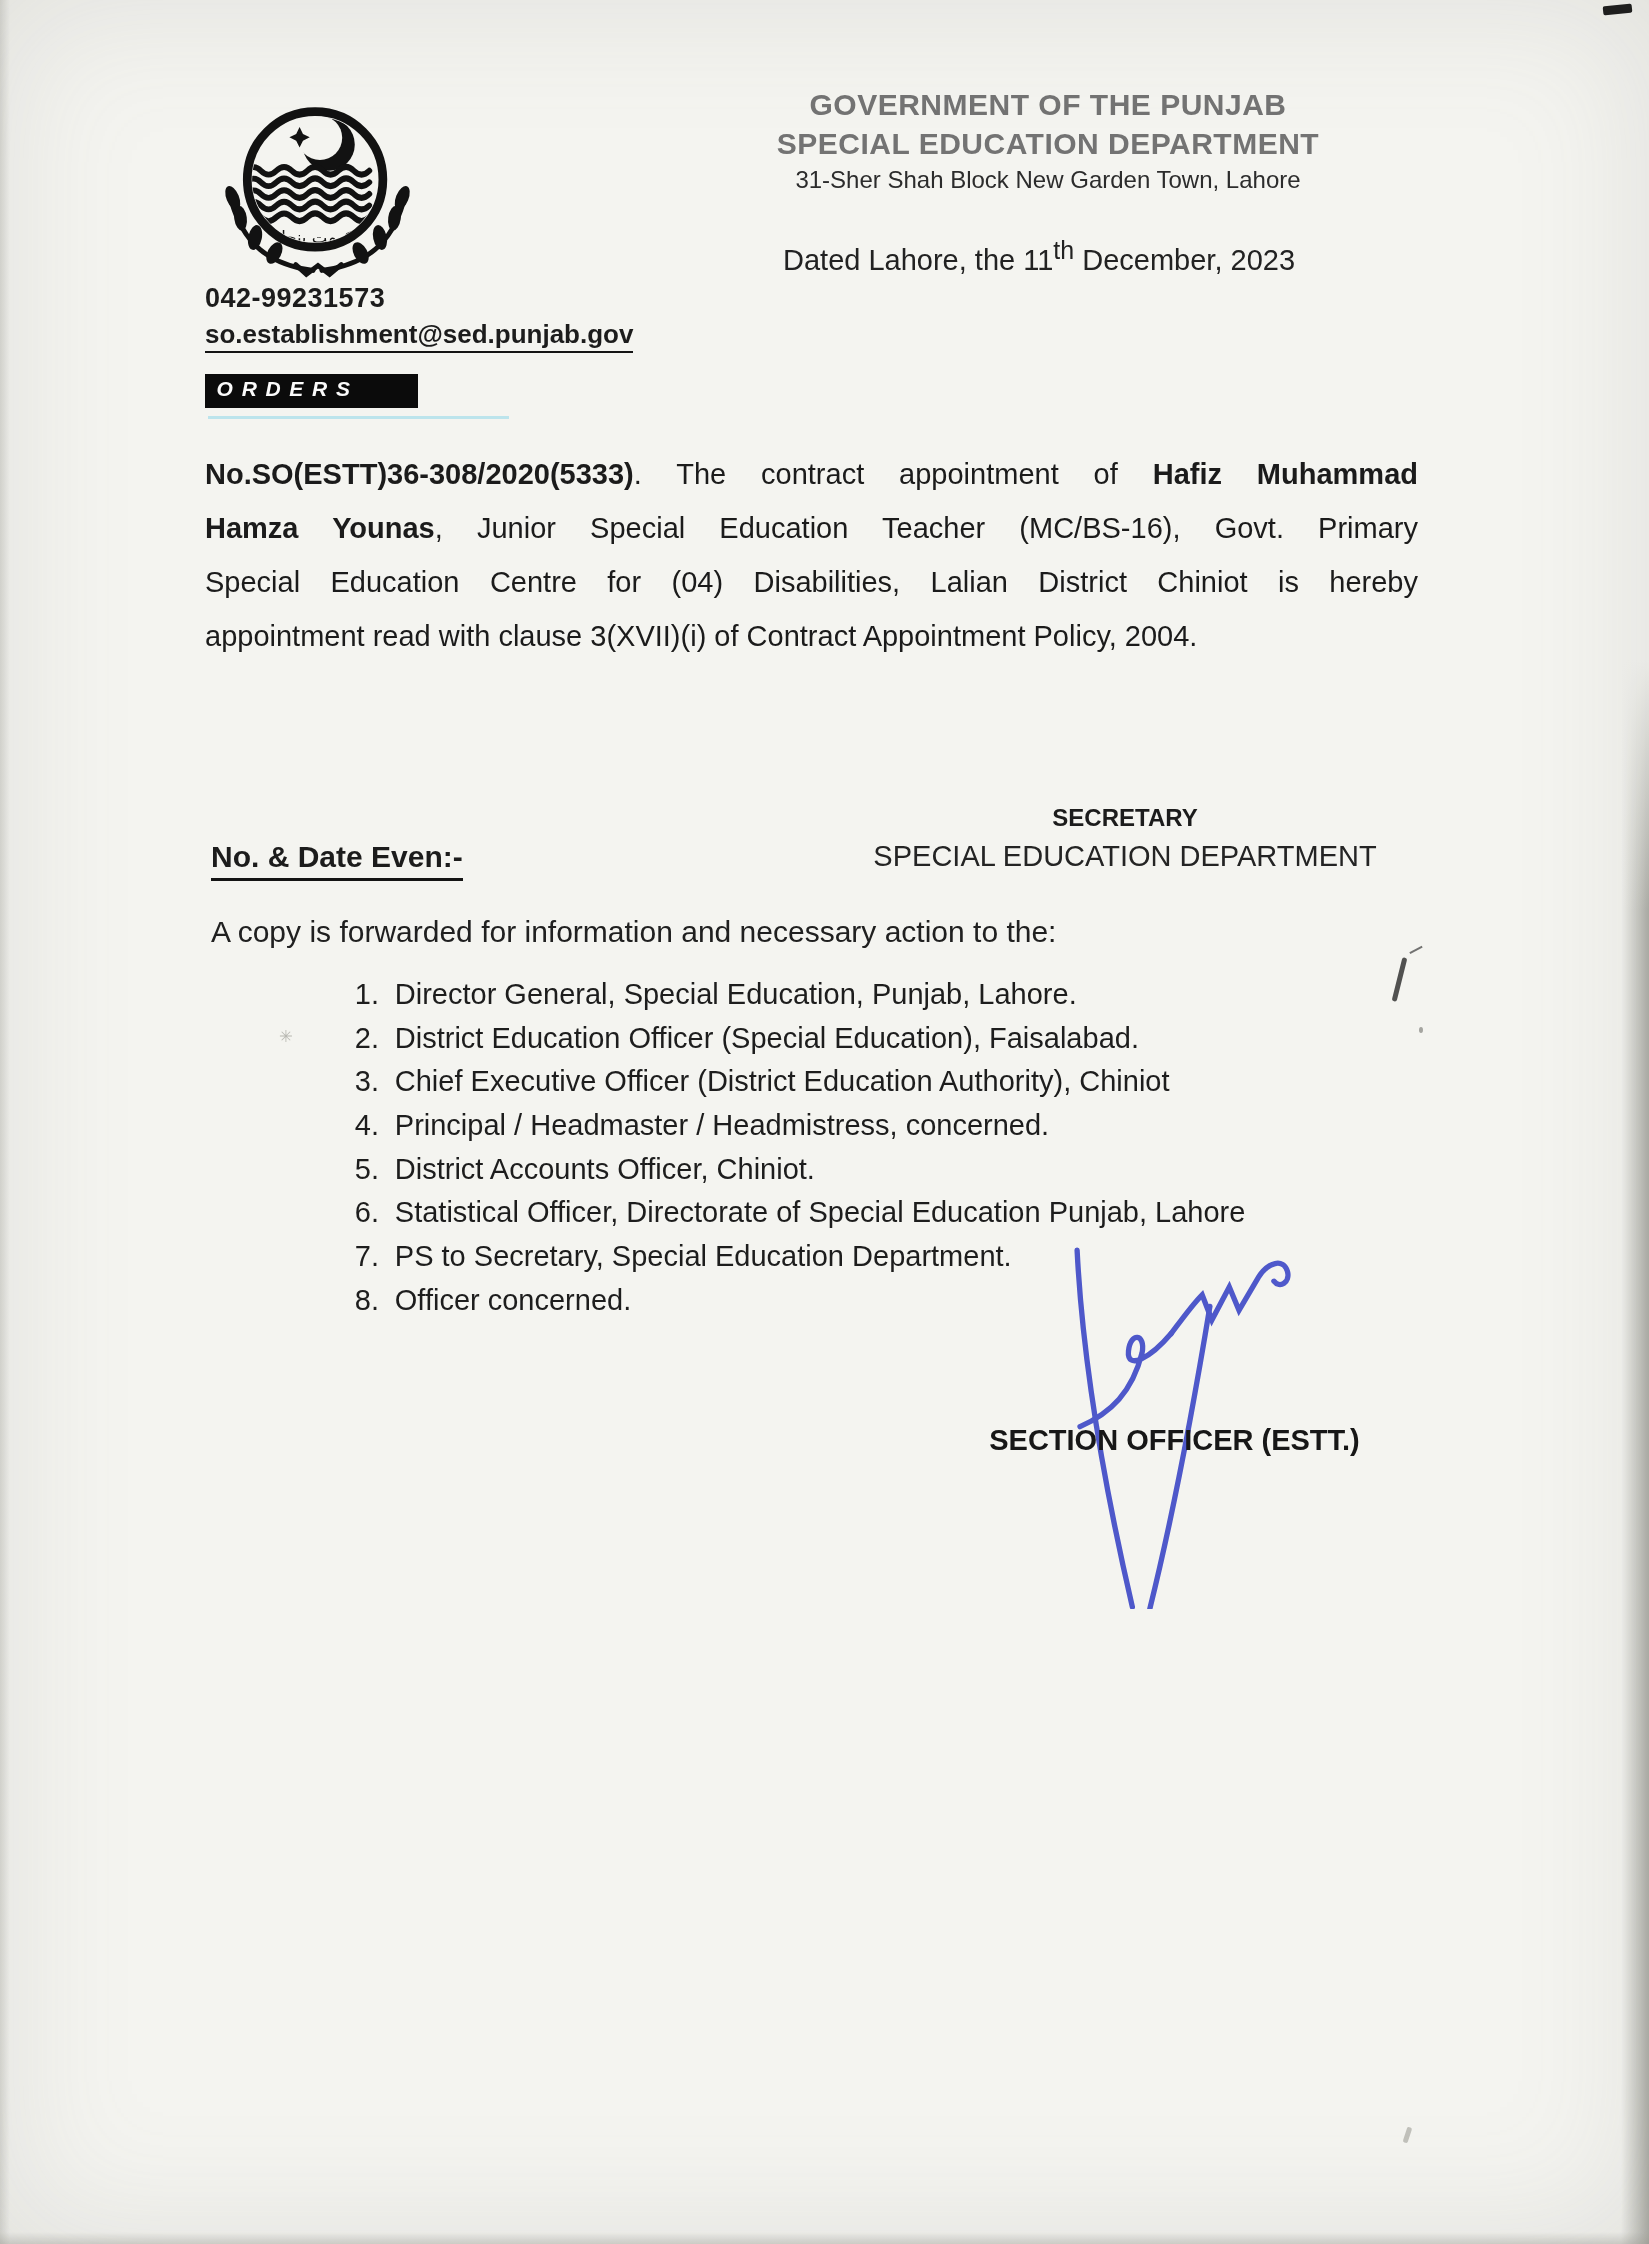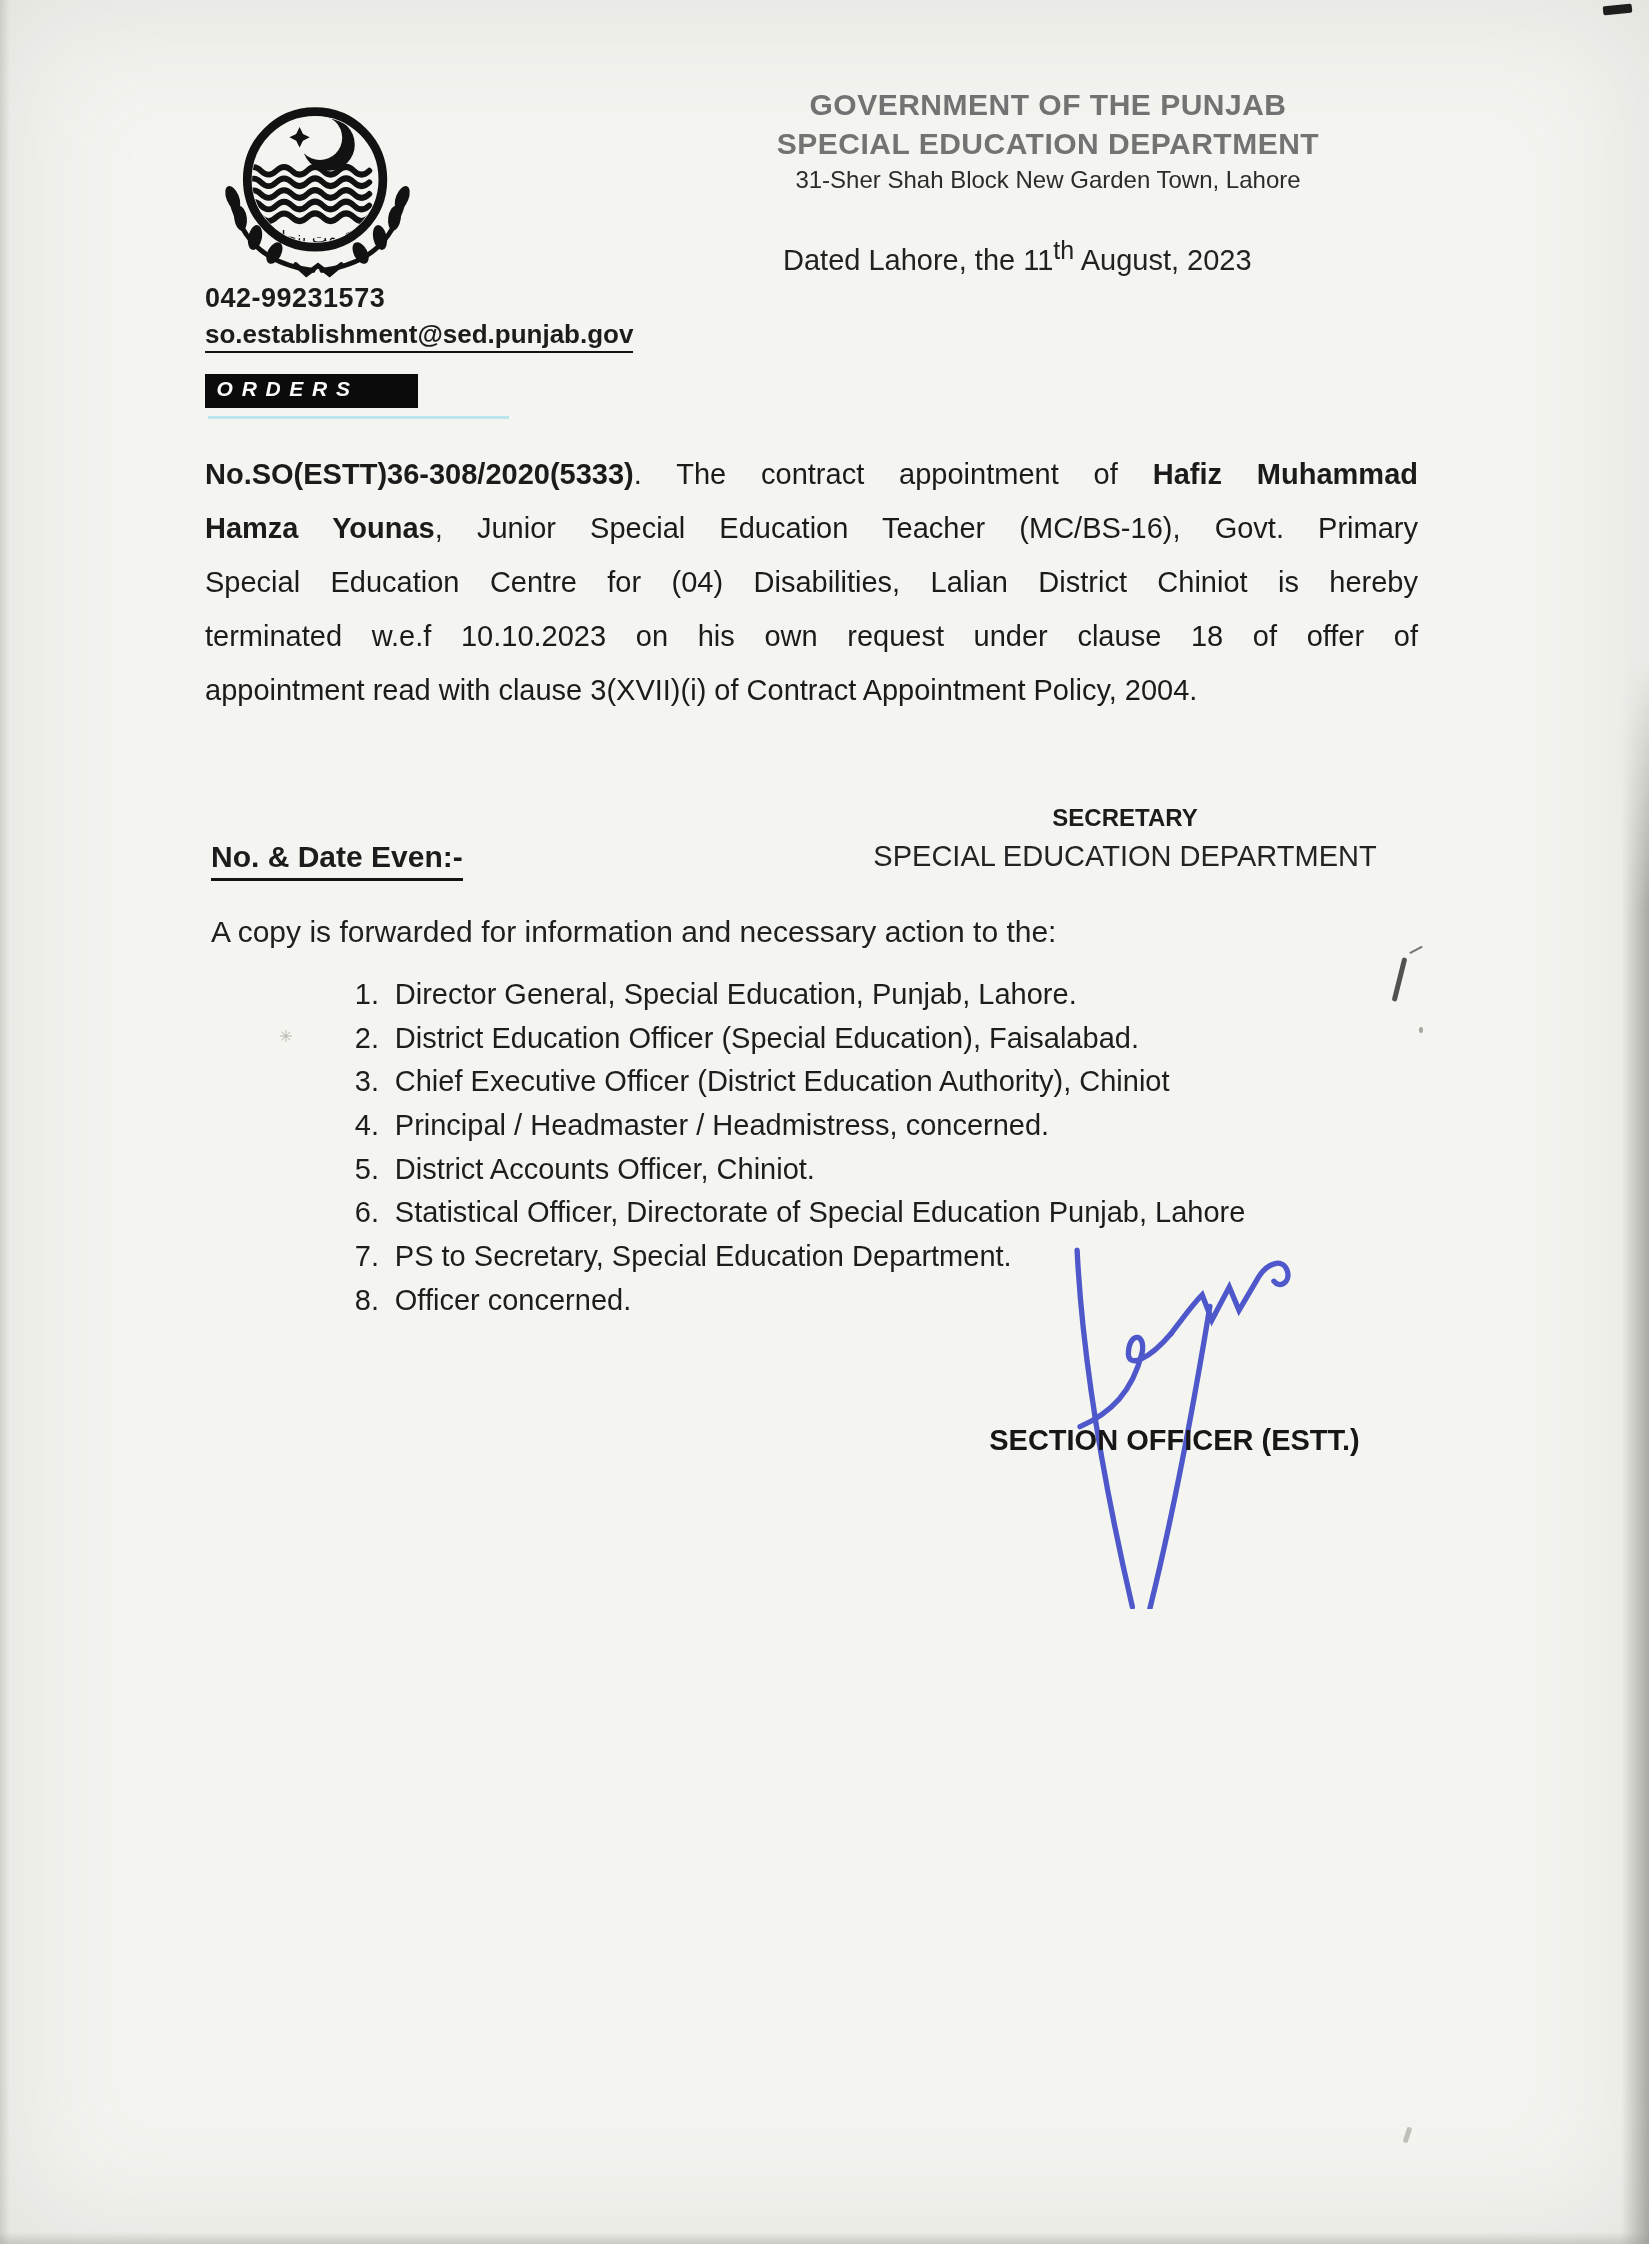--- a/index.html
+++ b/index.html
@@ -123,35 +123,34 @@
       <ellipse cx="147" cy="158" rx="7" ry="12" transform="rotate(-28 147 158)"></ellipse>
     </g>
   </svg>
 
   <div class="hdr">
     <div class="h1">GOVERNMENT OF THE PUNJAB</div>
     <div class="h1">SPECIAL EDUCATION DEPARTMENT</div>
     <div class="h3">31-Sher Shah Block New Garden Town, Lahore</div>
   </div>
 
-  <div class="dateline"><span>Dated Lahore, the 11</span><sup>th</sup><span> August, 2023</span></div>
+  <div class="dateline"><span>Dated Lahore, the 11</span><sup>th</sup><span> December, 2023</span></div>
 
   <div class="contact">
     <div class="phone">042-99231573</div>
     <div class="email">so.establishment@sed.punjab.gov</div>
   </div>
 
   <div class="orders-badge">ORDERS</div>
   <div class="cyan-line art"></div>
 
   <div class="para">
     <div class="jl"><b>No.SO(ESTT)36-308/2020(5333)</b><span>. The contract appointment of </span><b>Hafiz Muhammad</b></div>
     <div class="jl"><b>Hamza Younas</b><span>, Junior Special Education Teacher (MC/BS-16), Govt. Primary</span></div>
     <div class="jl">Special Education Centre for (04) Disabilities, Lalian District Chiniot is hereby</div>
-    <div class="jl">terminated w.e.f 10.10.2023 on his own request under clause 18 of offer of</div>
     <div class="last">appointment read with clause 3(XVII)(i) of Contract Appointment Policy, 2004.</div>
   </div>
 
   <div class="secblock secblock secblock" style="position:absolute; left:737px; top:763px; width:776px; text-align:center;">
     <div class="t" style="font-size:24px; font-weight:bold; line-height:39px;margin-top:35px;">SECRETARY</div>
     <div class="d" style="font-size:29px; line-height:39px; color:#242424;">SPECIAL EDUCATION DEPARTMENT</div>
   </div>
 
   <div class="even-head">No. &amp; Date Even:-</div>
   <div class="copy-line">A copy is forwarded for information and necessary action to the:</div>

